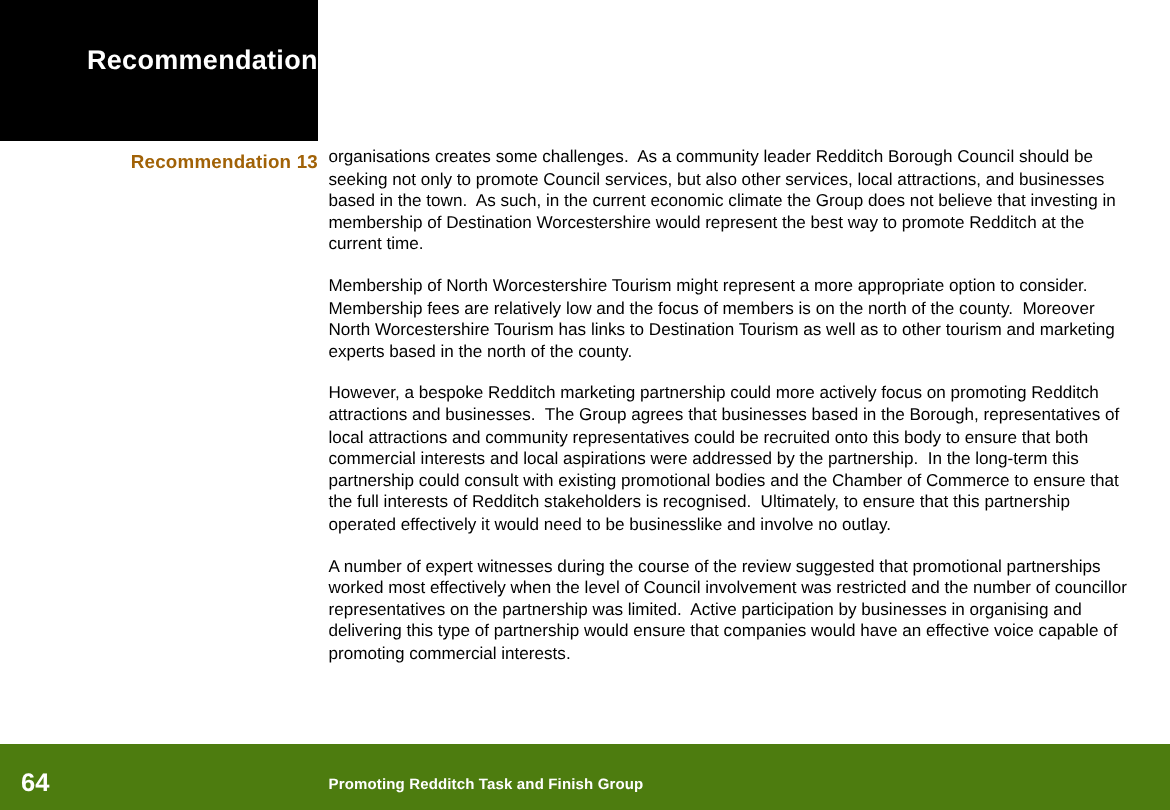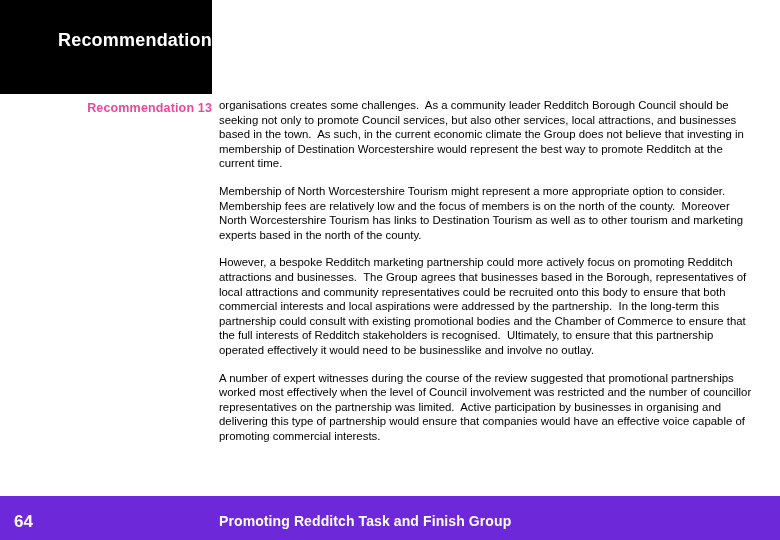--- a/index.html
+++ b/index.html
@@ -37,51 +37,51 @@
     margin-left: 40px;
   }
 
   
   .footer-band {
     position: absolute;
     left: 0;
     bottom: 0;
     width: 780px;
     height: 44px;
-    background: #6d28d9;
+    background: #4d7c0f;
   }
   .page-number {
     position: absolute;
     left: 14px;
     bottom: 8px;
     color: #ffffff;
     font-size: 17px;
     font-weight: bold;
   }
   .footer-title {
     position: absolute;
     left: 219px;
     bottom: 11px;
     color: #ffffff;
-    font-size: 14px;
+    font-size: 10px;
     font-weight: bold;
     letter-spacing: 0.1px;
     margin-top: 33px;
   }
 
   
   .rec-label {
     position: absolute;
     left: 52px;
     top: 101px;
     width: 160px;
     text-align: right;
     font-size: 12.5px;
     font-weight: bold;
-    color: #ec4899;
+    color: #a16207;
     letter-spacing: 0.15px;
   }
 
   
   .body-col {
     position: absolute;
     left: 219px;
     top: 98px;
     width: 534px;
   }

